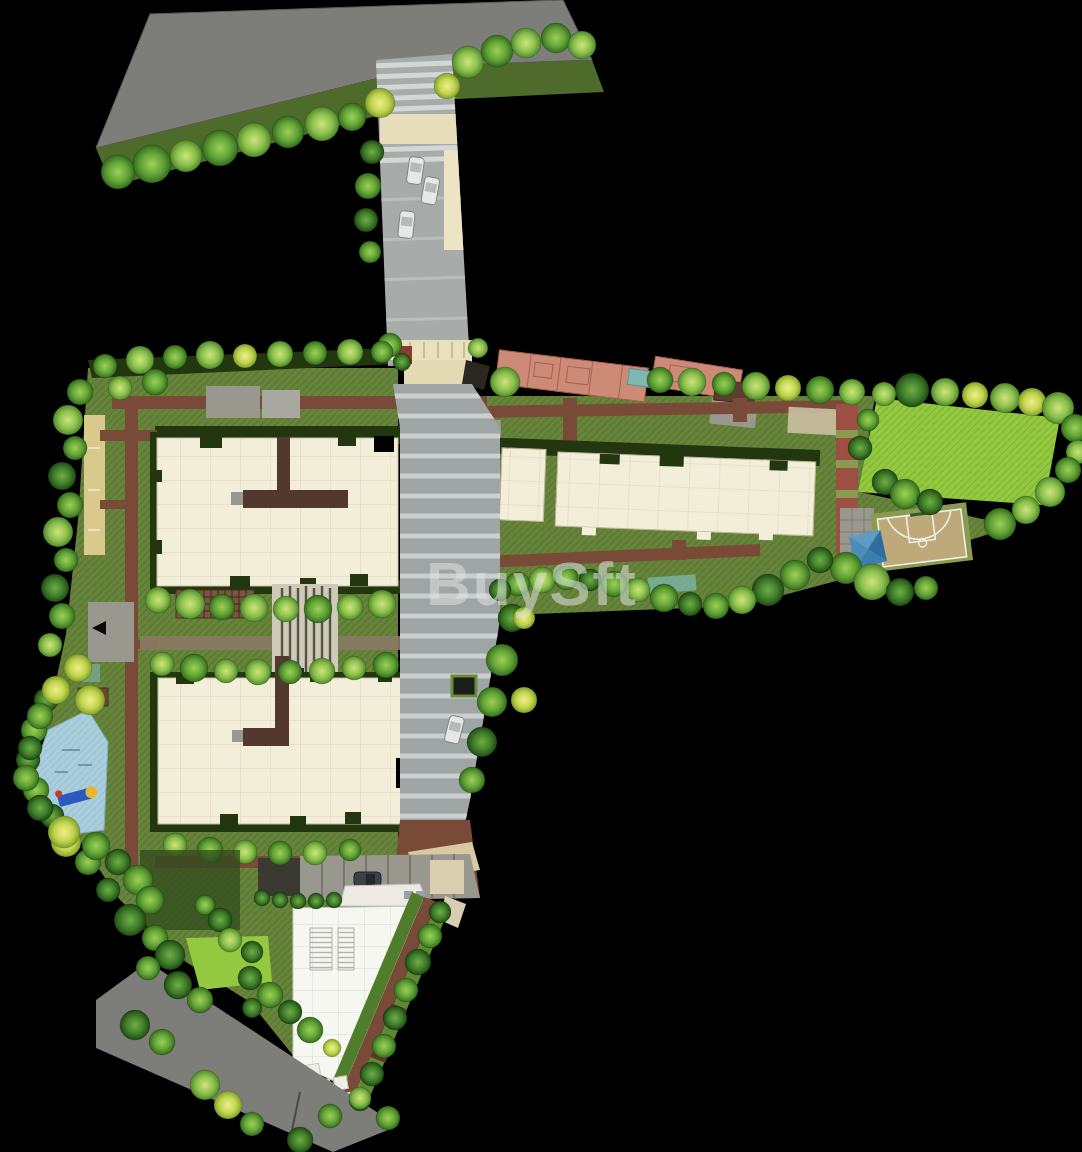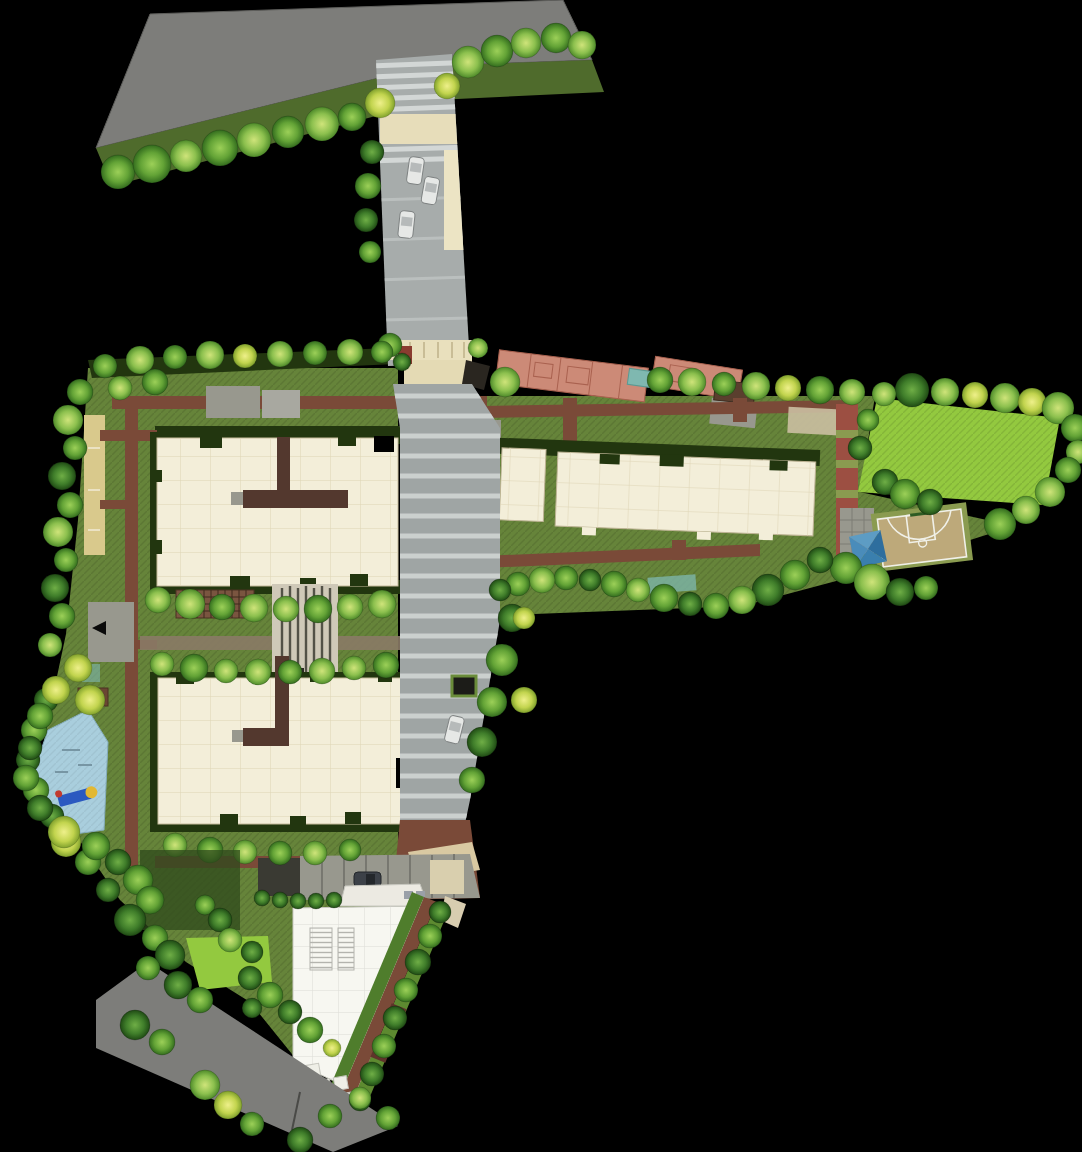--- a/index.html
+++ b/index.html
@@ -644,13 +644,14 @@
         <circle class="t2" cx="430" cy="936" r="12"></circle>
   <circle class="t3" cx="418" cy="962" r="13"></circle>
         <circle class="t2" cx="406" cy="990" r="12"></circle>
   <circle class="t3" cx="395" cy="1018" r="12"></circle>
         <circle class="t2" cx="384" cy="1046" r="12"></circle>
   <circle class="t3" cx="372" cy="1074" r="12"></circle>
         <circle class="t1" cx="360" cy="1098" r="11"></circle>
 </g>
 </svg>
 
+<div id="watermark">BuySft</div>
 </div>
 
 </body></html>

